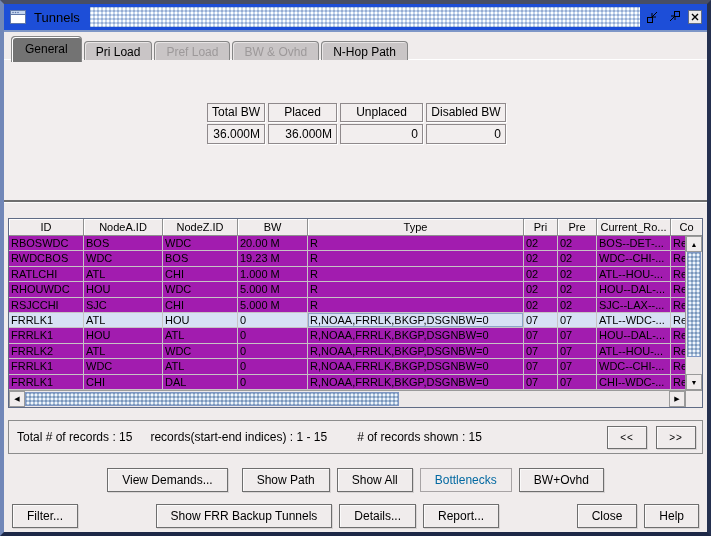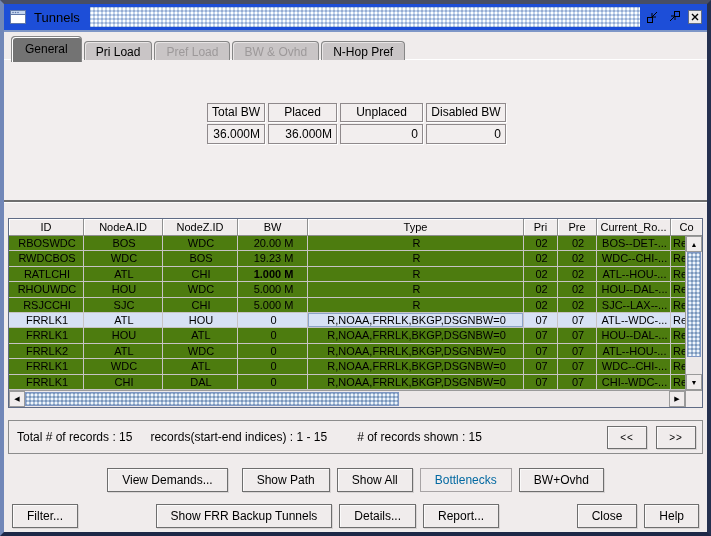--- a/index.html
+++ b/index.html
@@ -47,21 +47,21 @@
 
   
   .tablewrap { margin:15px 4px 0; border:1px solid #5F6B85; background:#fff; flex:0 0 190px; height:190px;
     display:flex; flex-direction:column; }
   .thead { display:flex; height:17px; flex:0 0 17px; background:#F0ECEC; }
   .th { border-right:1px solid #8F8F8F; border-bottom:1px solid #8F8F8F;
     box-shadow: inset 1px 1px 0 #fff; text-align:center; font-size:11px; line-height:16px;
     white-space:nowrap; overflow:hidden; flex:0 0 auto; }
   .th:last-child { flex:1 1 auto; border-right:none; }
   .tbody-row { display:flex; flex:0 0 154px; height:154px; }
-  .tbody { flex:1 1 auto; overflow:hidden; background:#4d7c0f;text-align:center; }
+  .tbody { flex:1 1 auto; overflow:hidden; background:#a21caf; }
   .tr { display:flex; height:15.4px; }
   .td { border-right:1px solid #C6C3C4; border-bottom:1px solid #C6C3C4; font-size:11px; line-height:14px;
     padding-left:2px; white-space:nowrap; overflow:hidden; flex:0 0 auto; }
   .td:last-child { flex:1 1 auto; border-right:none; }
   .tr.selected .td { background:#D7E1F4; }
   .tr.selected .td.focuscell { box-shadow: inset 0 0 0 1px #8CA3C9; }
 
   
   .vscroll { flex:0 0 17px; width:17px; display:flex; flex-direction:column; background:#ECE8E8;
     border-left:1px solid #9A9A9A; }
@@ -132,21 +132,21 @@
       </span>
       <span class="tb-btn">
         <svg width="16" height="16" viewBox="0 0 16 16">
           <rect x="1.5" y="1.5" width="13" height="13" fill="#EDEAEA" stroke="#5F6B85"></rect>
           <path d="M5 5 L11 11 M11 5 L5 11" stroke="#000" stroke-width="1.4"></path>
         </svg>
       </span>
     </div>
   </div>
 
-  <div class="tabbar" id="tabbar"><span class="tab selected">General</span><span class="tab">Pri Load</span><span class="tab disabled">Pref Load</span><span class="tab disabled">BW &amp; Ovhd</span><span class="tab">N-Hop Pref</span></div>
+  <div class="tabbar" id="tabbar"><span class="tab selected">General</span><span class="tab">Pri Load</span><span class="tab disabled">Pref Load</span><span class="tab disabled">BW &amp; Ovhd</span><span class="tab">N-Hop Path</span></div>
 
   <div class="content">
     <div class="summary" id="summary">
         <div class="sum-col">
           <div class="sum-box sum-head" style="width: 58px;">Total BW</div>
           <div class="sum-box sum-val" style="width: 58px;">36.000M</div>
         </div>
         <div class="sum-col">
           <div class="sum-box sum-head" style="width: 69px;">Placed BW</div>
           <div class="sum-box sum-val" style="width: 69px;">36.000M</div>
@@ -197,21 +197,21 @@
             <div class="td" style="width: 216px;">R</div>
             <div class="td" style="width: 34px;">02</div>
             <div class="td" style="width: 39px;">02</div>
             <div class="td" style="width: 74px;">WDC--CHI-...</div>
             <div class="td" style="width: 26px;">Req</div>
           </div>
           <div class="tr">
             <div class="td" style="width: 75px;">RATLCHI</div>
             <div class="td" style="width: 79px;">ATL</div>
             <div class="td" style="width: 75px;">CHI</div>
-            <div class="td" style="width: 70px; font-weight: bold;">1.000 M</div>
+            <div class="td" style="width: 70px;">1.000 M</div>
             <div class="td" style="width: 216px;">R</div>
             <div class="td" style="width: 34px;">02</div>
             <div class="td" style="width: 39px;">02</div>
             <div class="td" style="width: 74px;">ATL--HOU-...</div>
             <div class="td" style="width: 26px;">Req</div>
           </div>
           <div class="tr">
             <div class="td" style="width: 75px;">RHOUWDC</div>
             <div class="td" style="width: 79px;">HOU</div>
             <div class="td" style="width: 75px;">WDC</div>

